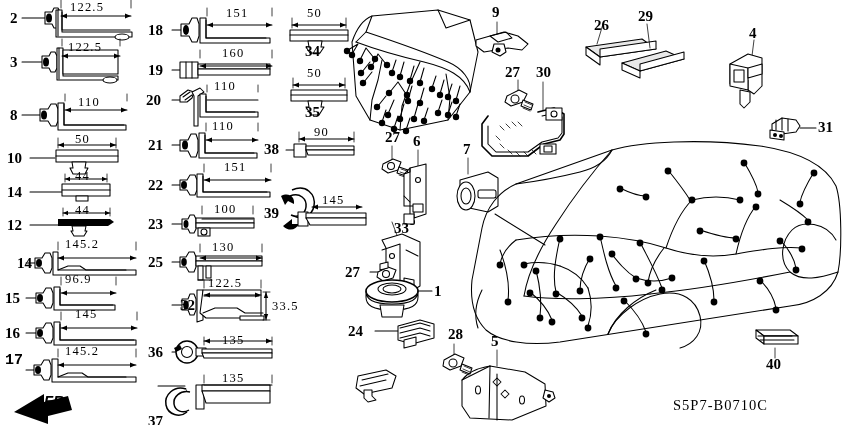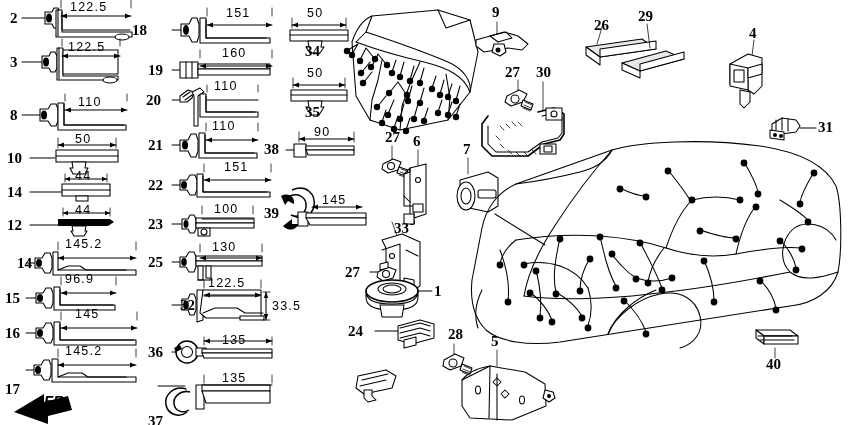--- a/index.html
+++ b/index.html
@@ -1,21 +1,21 @@
 <!DOCTYPE html>
 <html><head>
 <meta charset="utf-8">
 <style>
   html,body{margin:0;padding:0;background:#fff;}
   body{width:850px;height:425px;position:relative;overflow:hidden;
        font-family:"Liberation Serif",serif;color:#000;}
   #sheet{position:absolute;left:0;top:0;width:850px;height:425px;}
   .lbl{position:absolute;font-family:"Liberation Serif",serif;font-weight:700;
        font-size:15px;line-height:1;white-space:nowrap;}
-  .dim{position:absolute;font-family:Liberation Sans, sans-serif;font-weight:400;
+  .dim{position:absolute;font-family:Liberation Serif, serif;font-weight:400;
        font-size:12.5px;line-height:1;letter-spacing:1.2px;white-space:nowrap;}
   .partno{position:absolute;font-family:"Liberation Serif",serif;font-size:14.5px;
        letter-spacing:1px;white-space:nowrap;}
   .frtxt{position:absolute;font-family:"Liberation Sans",sans-serif;
        font-weight:700;font-style:italic;font-size:15px;white-space:nowrap;}
   svg{position:absolute;left:0;top:0;}
   .ln{fill:none;stroke:#000;stroke-width:1.05;stroke-linecap:round;stroke-linejoin:round;}
   .ln2{fill:none;stroke:#000;stroke-width:1.6;stroke-linecap:round;stroke-linejoin:round;}
   .lnt{fill:none;stroke:#000;stroke-width:0.75;stroke-linecap:round;stroke-linejoin:round;}
   .fl{fill:#000;stroke:none;}
@@ -670,34 +670,34 @@
 
 <div class="lbl" style="left:10px;  top:11px;">2</div>
 <div class="lbl" style="left:10px;  top:55px;">3</div>
 <div class="lbl" style="left:10px;  top:108px;">8</div>
 <div class="lbl" style="left:7px;   top:151px;">10</div>
 <div class="lbl" style="left:7px;   top:185px;">14</div>
 <div class="lbl" style="left:7px;   top:218px;">12</div>
 <div class="lbl" style="left:17px;   top:256px;">14</div>
 <div class="lbl" style="left:5px;   top:291px;">15</div>
 <div class="lbl" style="left:5px;   top:326px;">16</div>
-<div class="lbl" style="left:5px;   top:382px;">17</div>
+<div class="lbl" style="left:5px;   top:353px;font-family:Liberation Mono, monospace;">17</div>
 
 <div class="dim" style="left:70px;  top:1px;">122.5</div>
 <div class="dim" style="left:68px;  top:41px;">122.5</div>
 <div class="dim" style="left:78px;  top:96px;">110</div>
 <div class="dim" style="left:75px;  top:133px;">50</div>
 <div class="dim" style="left:75px;  top:170px;">44</div>
 <div class="dim" style="left:75px;  top:204px;">44</div>
 <div class="dim" style="left:65px;  top:238px;">145.2</div>
 <div class="dim" style="left:65px;  top:273px;">96.9</div>
 <div class="dim" style="left:75px;  top:308px;">145</div>
 <div class="dim" style="left:65px;  top:345px;">145.2</div>
 
-<div class="lbl" style="left:132px; top:23px;">18</div>
+<div class="lbl" style="left:148px; top:23px;">18</div>
 <div class="lbl" style="left:148px; top:63px;">19</div>
 <div class="lbl" style="left:146px; top:93px;">20</div>
 <div class="lbl" style="left:148px; top:138px;">21</div>
 <div class="lbl" style="left:148px; top:178px;">22</div>
 <div class="lbl" style="left:148px; top:217px;">23</div>
 <div class="lbl" style="left:148px; top:255px;">25</div>
 <div class="lbl" style="left:148px; top:298px;margin-left:32px;">32</div>
 <div class="lbl" style="left:148px; top:345px;">36</div>
 <div class="lbl" style="left:148px; top:386px;margin-top:28px;">37</div>
 
@@ -737,14 +737,15 @@
 <div class="lbl" style="left:345px; top:265px;">27</div>
 <div class="lbl" style="left:434px; top:284px;">1</div>
 <div class="lbl" style="left:348px; top:324px;">24</div>
 <div class="lbl" style="left:188px; top:379px;margin-top:44px;">13</div>
 <div class="lbl" style="left:448px; top:327px;">28</div>
 <div class="lbl" style="left:491px; top:334px;">5</div>
 <div class="lbl" style="left:766px; top:357px;">40</div>
 
 <div class="frtxt" style="left:44px; top:392px;">FR.</div>
 
+<div class="partno" style="left:673px; top:397px;">S5P7-B0710C</div>
 
 </div>
 
 </body></html>

